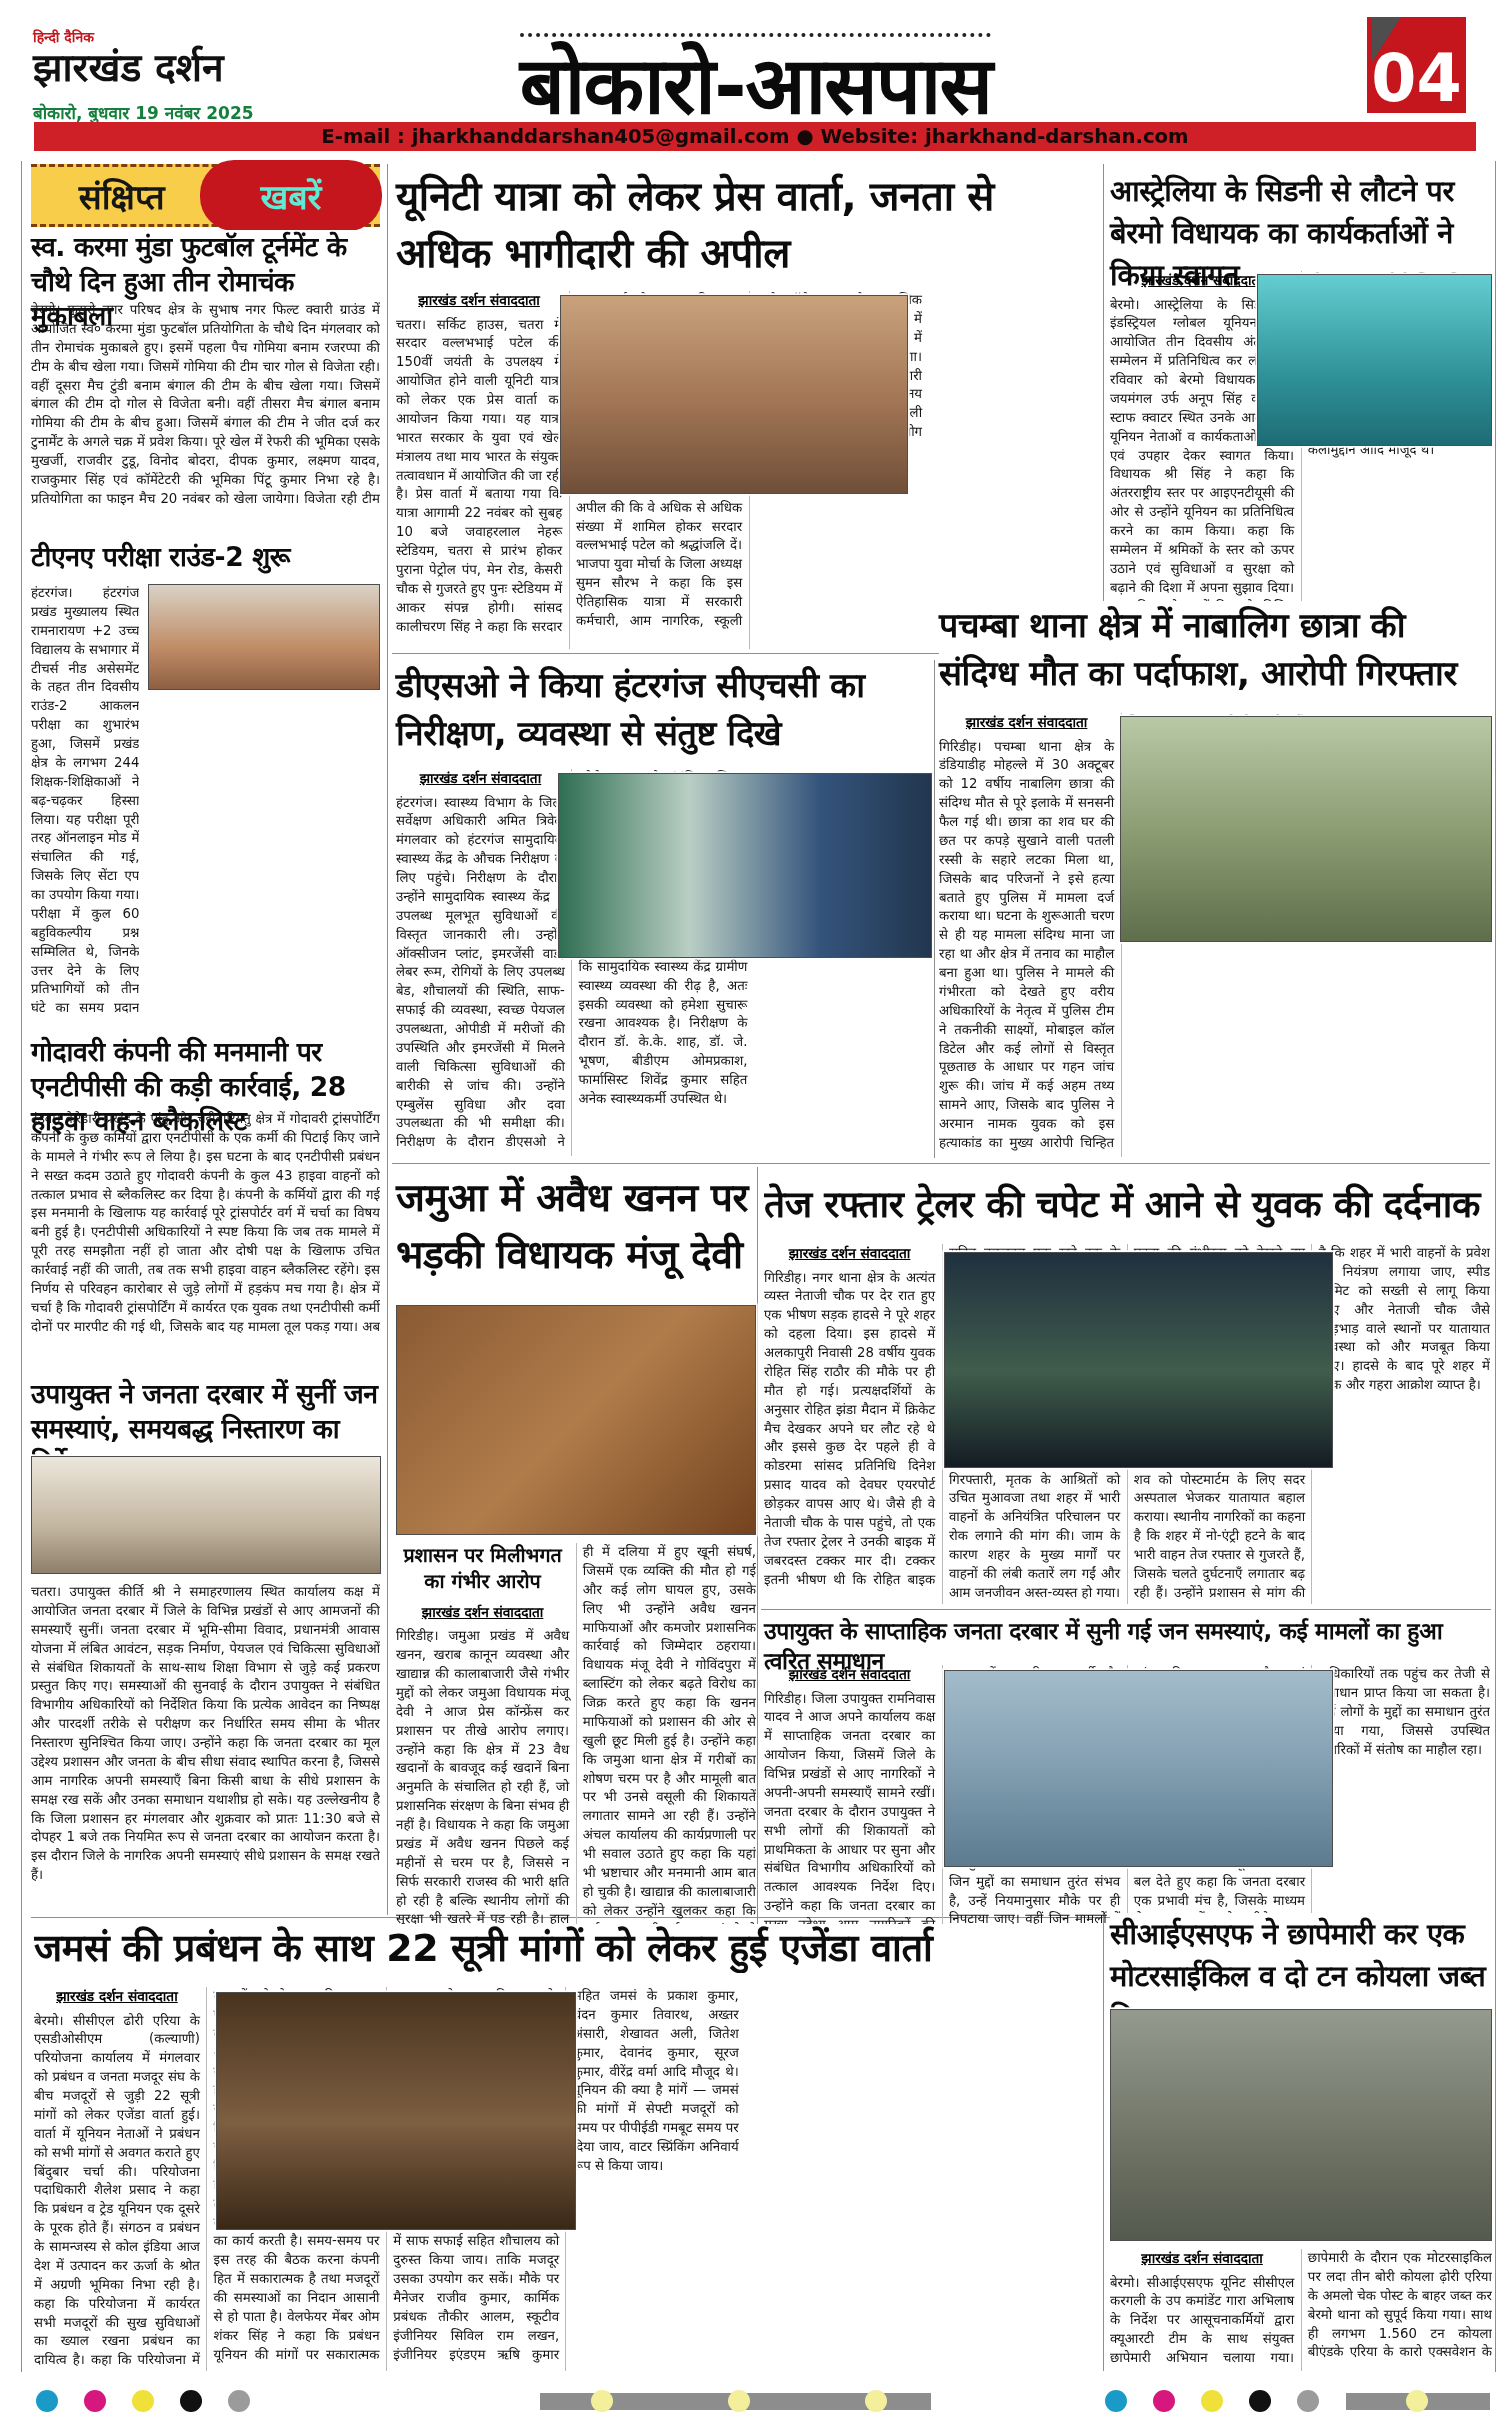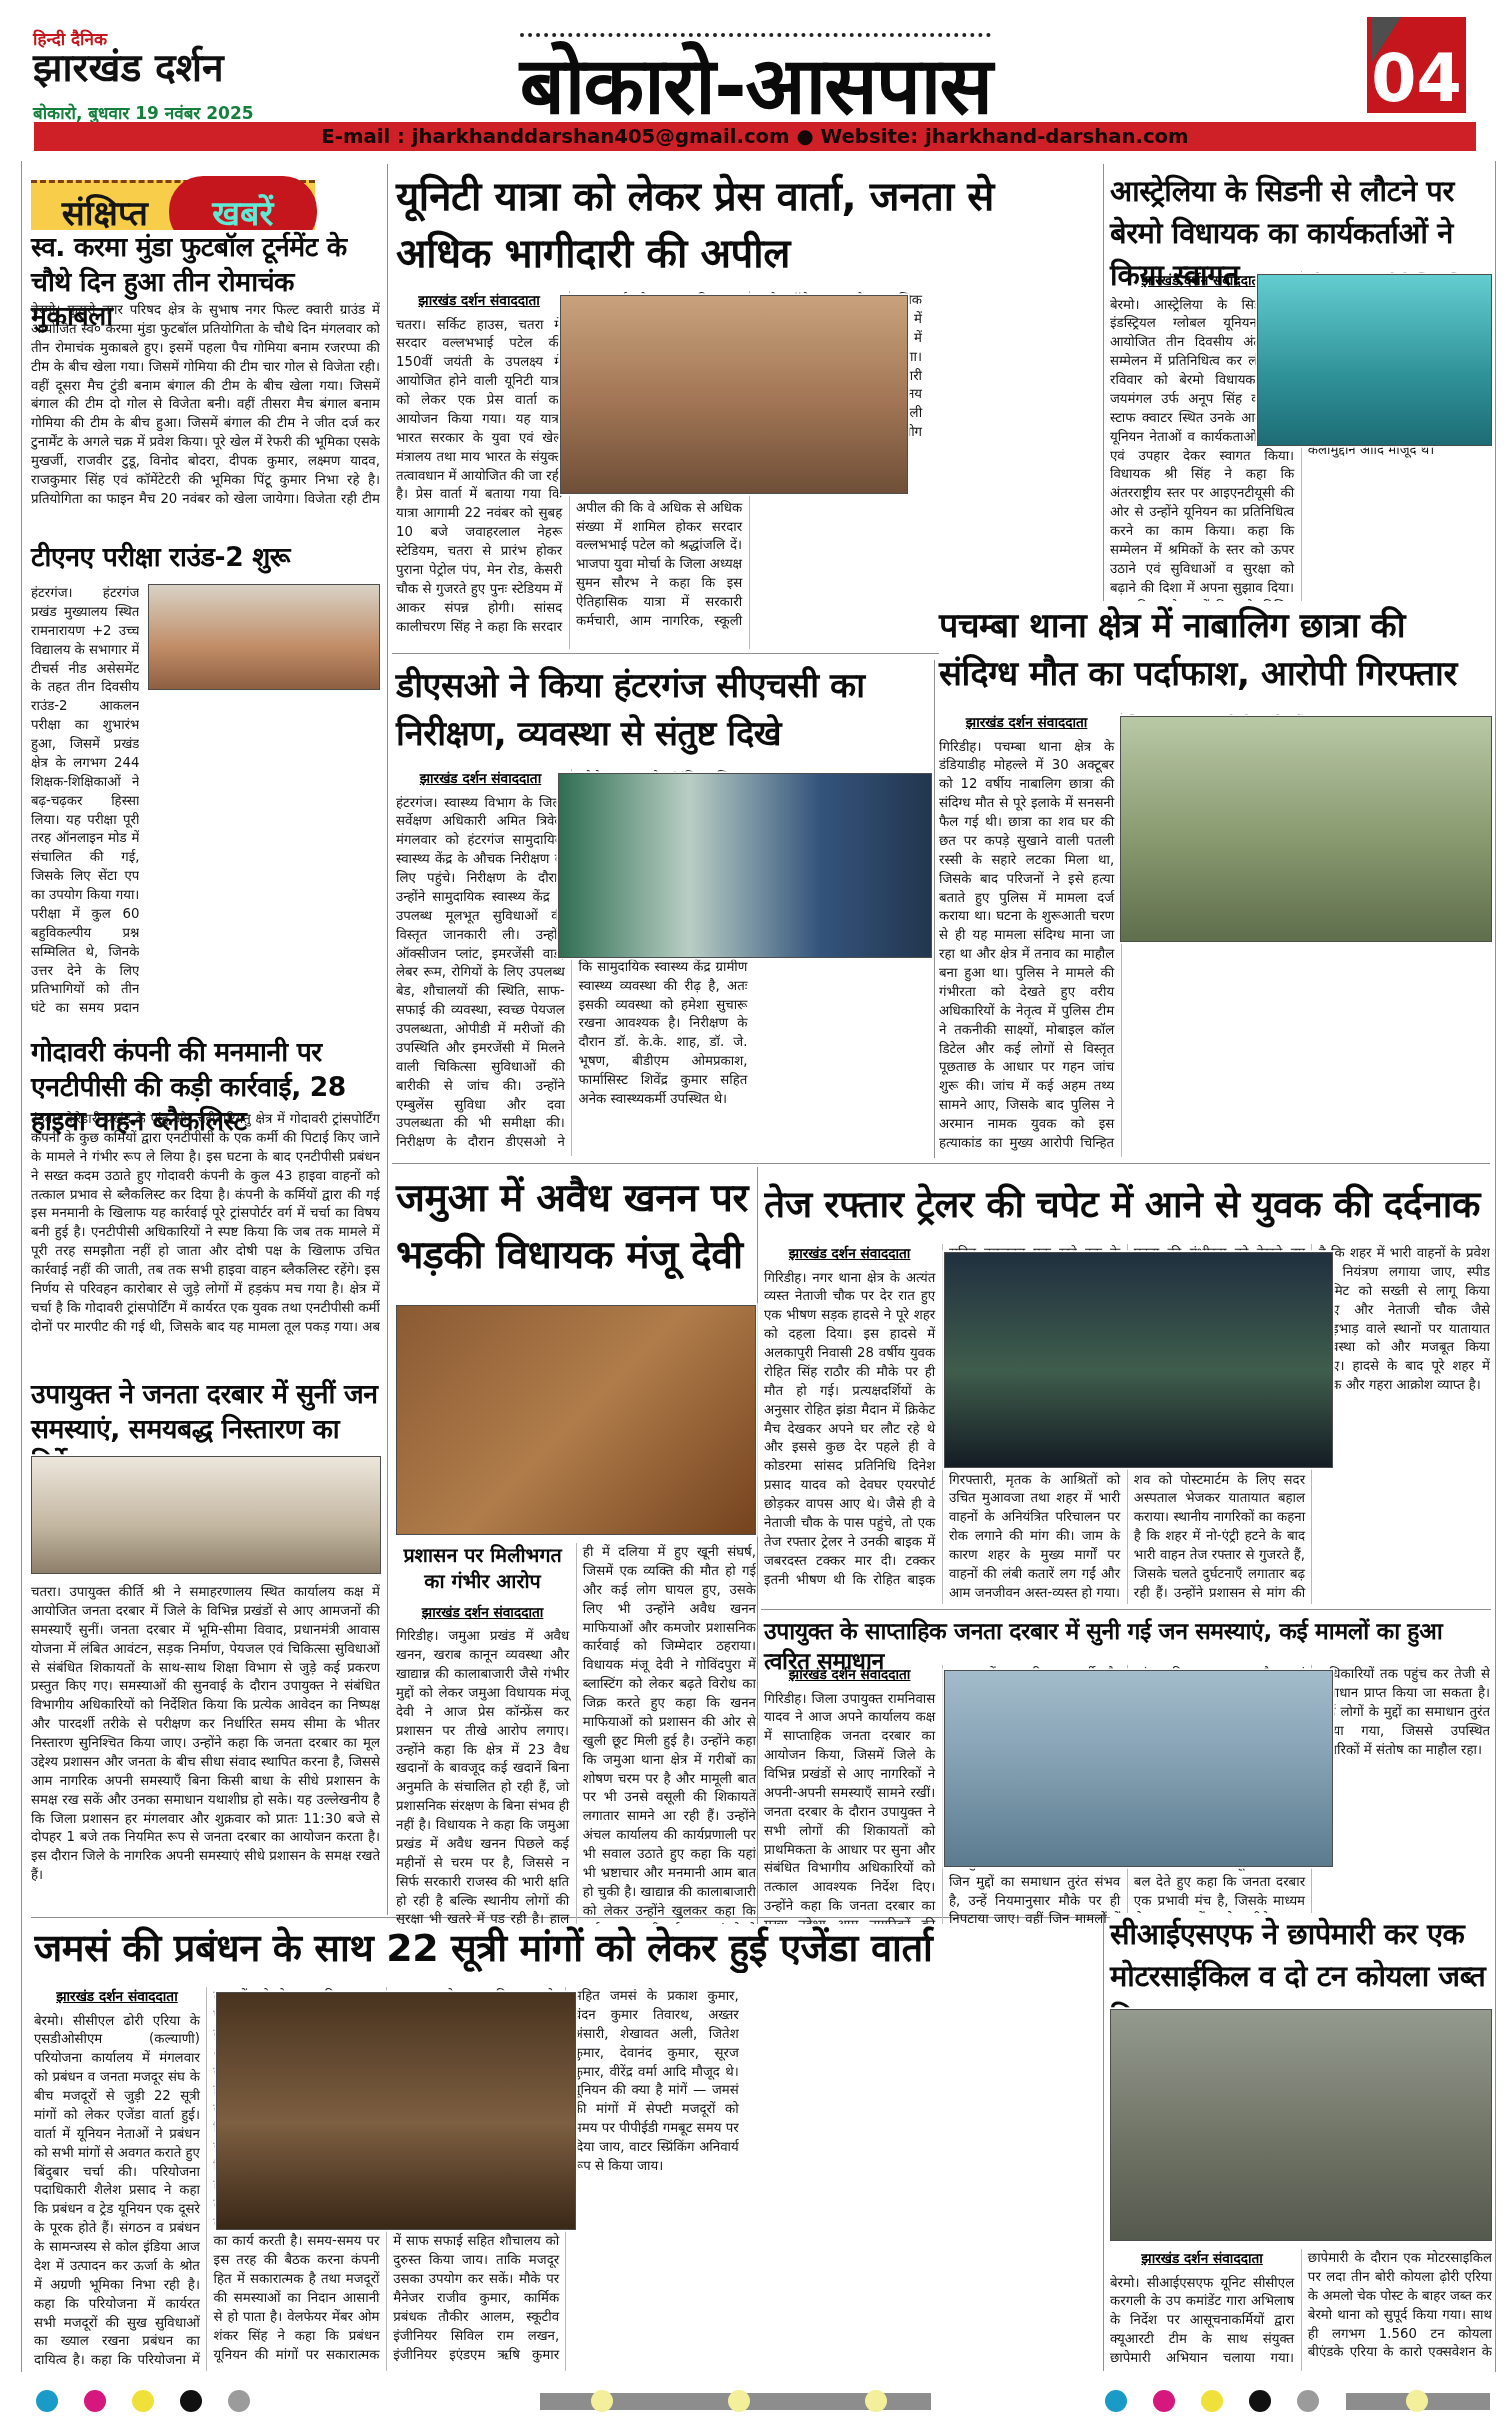--- a/index.html
+++ b/index.html
@@ -11,21 +11,21 @@
   .cols2{column-count:2;column-gap:13.7px;}
   .cols3{column-count:3;column-gap:13.7px;}
   .cols4{column-count:4;column-gap:13.7px;}
   .cols6{column-count:6;column-gap:13.7px;}
   .byline{font-weight:700;font-size:13.7px;text-align:center;text-decoration:underline;margin:0 0 5.1px 0;color:#000;}
   .subhead{font-weight:700;font-size:19.7px;line-height:1.3;margin:0 0 8.6px 0;color:#0c0c0c;text-align:center;}
   .photo{position:absolute;border:0.9px solid #4d4d4d;box-shadow:0 0 0 1.7px #fff;}
   .vline{position:absolute;width:0.9px;background:#8e8e8e;}
   .hline{position:absolute;height:0.9px;background:#8e8e8e;}
   
-  .tagline{color:#c4161c;font-weight:700;font-size:17px;}
+  .tagline{color:#c4161c;font-weight:700;font-size:14px;}
   .papername{font-weight:700;font-size:39px;color:#111;line-height:1.05;}
   .dateline{font-weight:700;font-size:17px;color:#15803d;}
   .edition{font-weight:700;font-size:79px;color:#0a0a0a;letter-spacing:-1.7px;border-top:4.3px dotted #222;padding-top:3.4px;}
   .pagebox{background:#c4161c;}
   .pagebox .num{position:absolute;bottom:1.7px;left:0;right:0;text-align:center;color:#fff;font-weight:700;font-size:65px;line-height:1;}
   .pagebox .tri{position:absolute;left:5.1px;top:0;width:0;height:0;border-right:29px solid transparent;border-top:45px solid #4e4e4e;}
   .redbar{background:#cf2027;color:#140808;font-weight:700;font-size:19.7px;display:flex;align-items:center;justify-content:center;}
   
   .brief{background:#f7cd49;border-top:3.4px dashed #7d3f10;border-bottom:3.4px dashed #7d3f10;}
   .brief .bb-left{position:absolute;left:0;top:0;bottom:0;width:52%;display:flex;align-items:center;justify-content:center;font-weight:700;font-size:34px;color:#161616;}
@@ -71,21 +71,21 @@
   <div class="vline" style="left:387px;top:164px;height:1751px;"></div>
   <div class="vline" style="left:1103px;top:164px;height:485px;"></div>
   <div class="vline" style="left:934px;top:660px;height:498px;"></div>
   <div class="vline" style="left:757px;top:1167px;height:776px;"></div>
   <div class="vline" style="left:1103px;top:1912px;height:459px;"></div>
   <div class="hline" style="left:392px;top:653px;width:1098px;"></div>
   <div class="hline" style="left:392px;top:1163px;width:1098px;"></div>
   <div class="hline" style="left:761px;top:1609px;width:730px;"></div>
   <div class="hline" style="left:31px;top:1917px;width:1459px;"></div>
 
-  <div class="abs brief" style="left:31px;top:180px;width:284px;height:57px;">
+  <div class="abs brief" style="left:31px;top:164px;width:349px;height:57px;">
     <span class="bb-left">संक्षिप्त</span>
     <span class="bb-pill">खबरें</span>
   </div>
 
   <h2 class="abs head" style="left:31px;top:230px;width:349px;font-size:26.6px;line-height:1.3;margin:0;">स्व. करमा मुंडा फुटबॉल टूर्नमेंट के चौथे दिन हुआ तीन रोमाचंक मुकाबला</h2>
   <div class="abs bodytxt single" style="left:31px;top:301px;width:349px;height:233px;">बेरमो। फुसरो नगर परिषद क्षेत्र के सुभाष नगर फिल्ट क्वारी ग्राउंड में आयोजित स्व० करमा मुंडा फुटबॉल प्रतियोगिता के चौथे दिन मंगलवार को तीन रोमाचंक मुकाबले हुए। इसमें पहला पैच गोमिया बनाम रजरप्पा की टीम के बीच खेला गया। जिसमें गोमिया की टीम चार गोल से विजेता रही। वहीं दूसरा मैच टुंडी बनाम बंगाल की टीम के बीच खेला गया। जिसमें बंगाल की टीम दो गोल से विजेता बनी। वहीं तीसरा मैच बंगाल बनाम गोमिया की टीम के बीच हुआ। जिसमें बंगाल की टीम ने जीत दर्ज कर टुनार्मेंट के अगले चक्र में प्रवेश किया। पूरे खेल में रेफरी की भूमिका एसके मुखर्जी, राजवीर टुडू, विनोद बोदरा, दीपक कुमार, लक्ष्मण यादव, राजकुमार सिंह एवं कॉमेंटेटरी की भूमिका पिंटू कुमार निभा रहे है। प्रतियोगिता का फाइन मैच 20 नवंबर को खेला जायेगा। विजेता रही टीम को पुरस्कार सहित 30 हजार रुपए तथा उपविजेता टीम को पुरस्कार एवं 20 हजार रुपए दिया जायेगा।</div>
 
   <h2 class="abs head" style="left:31px;top:540px;width:349px;font-size:26.6px;line-height:1.3;margin:0;">टीएनए परीक्षा राउंड-2 शुरू</h2>
   <div class="abs" style="left:31px;top:584px;width:349px;height:445px;overflow:hidden;">
     <div style="float:right;width:230px;height:104px;margin:0 0 6.9px 8.6px;border:0.9px solid #4d4d4d;" class="ph-tna"></div>

